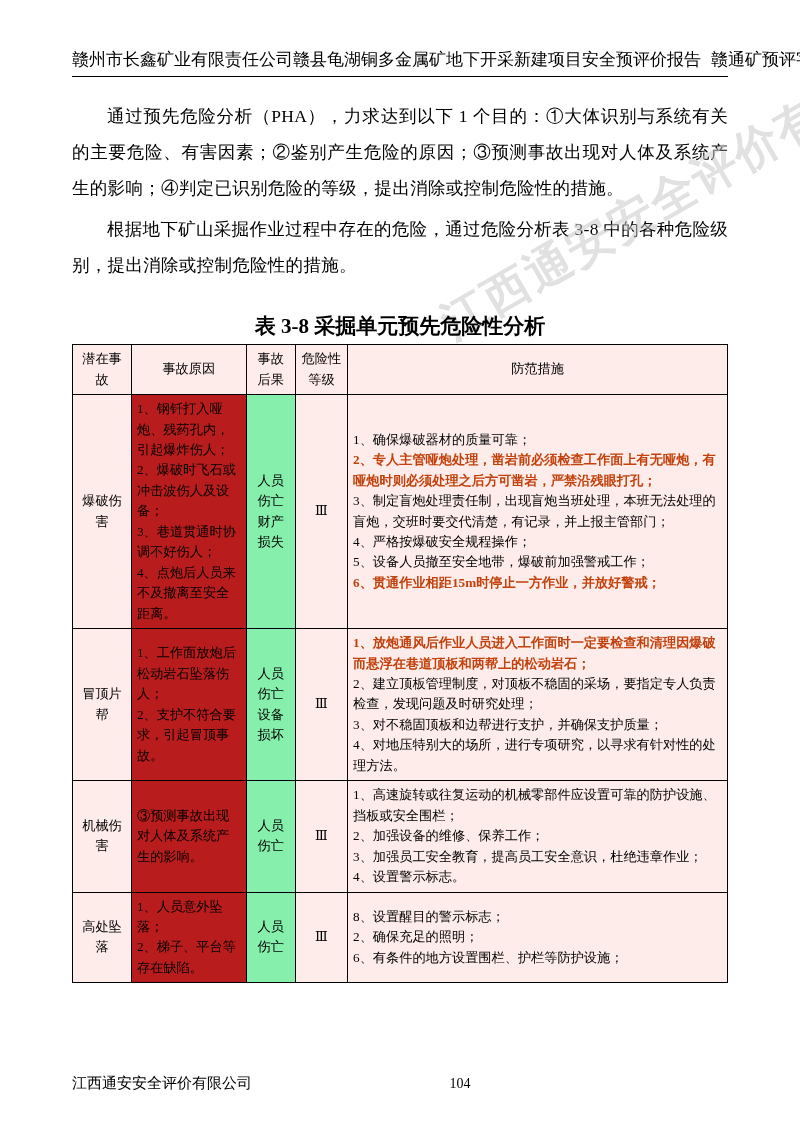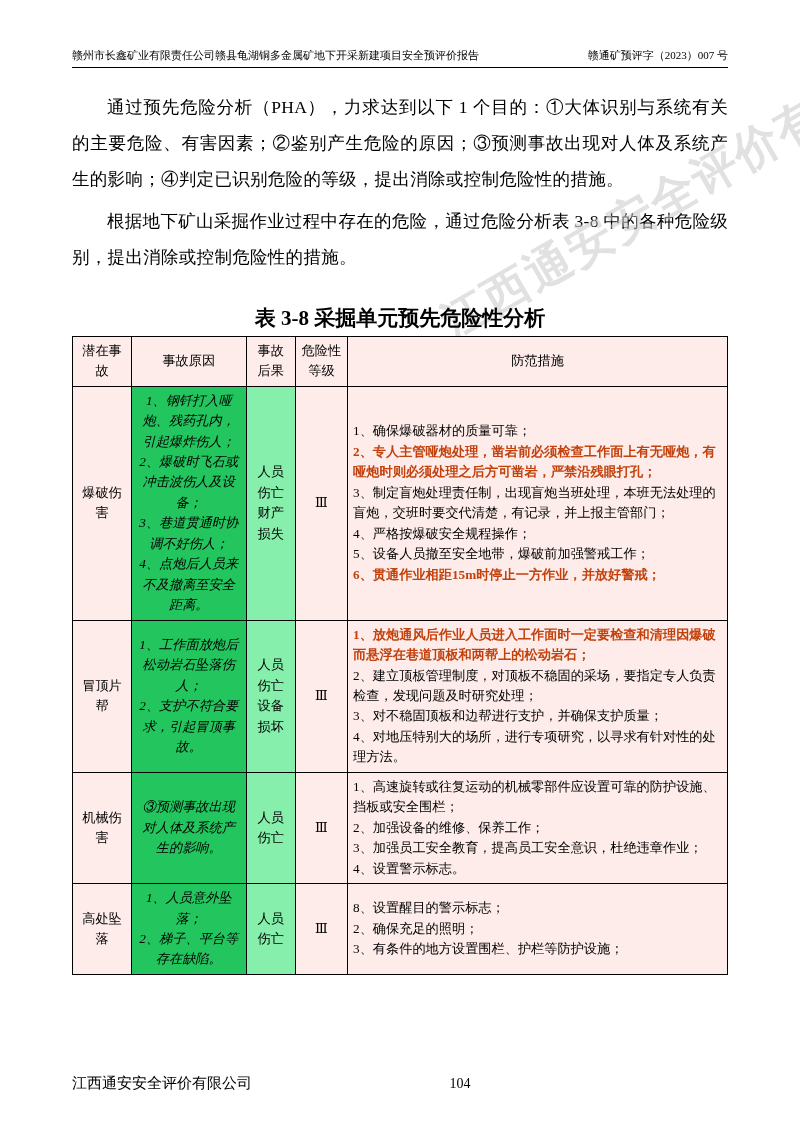--- a/index.html
+++ b/index.html
@@ -73,21 +73,21 @@
     width: 0; height: 0;
     border-left: 90px solid transparent;
     border-right: 90px solid transparent;
     border-bottom: 160px solid rgba(226, 140, 80, 0.22);
   }
   
   .header {
     display: flex;
     justify-content: space-between;
     align-items: flex-end;
-    font-size: 11px;
+    font-size: 17px;
     line-height: 1.4;
     padding-bottom: 4px;
     border-bottom: 1.1px solid #000;
     margin-bottom: 22px;
   }
   .header-left { white-space: nowrap; }
   .header-right { white-space: nowrap; padding-left: 10px; }
 
   
   p.body-par {
@@ -131,23 +131,22 @@
     font-weight: normal;
     color: #000;
   }
   thead th.col-risk { color: #d23f2e; }
   td.c-sub {
     text-align: center;
     background: #fdece9;
     font-size: 13.4px;
   }
   td.c-cause {
-    background: #22c55e;
-    text-align: center;
-    font-style: italic;
+    background: #b91c1c;
+    text-align: left;
   }
   td.c-conseq {
     background: #86efac;
     text-align: center;
     font-size: 13.2px;
     line-height: 1.5;
   }
   td.c-level {
     background: #fdece9;
     text-align: center;
@@ -295,21 +294,21 @@
           <span class="ln">2、梯子、平台等存在缺陷。</span>
         </td>
         <td class="c-conseq">
           <span class="ln">人员</span>
           <span class="ln">伤亡</span>
         </td>
         <td class="c-level">Ⅲ</td>
         <td class="c-measures">
           <span class="ln">8、设置醒目的警示标志；</span>
           <span class="ln">2、确保充足的照明；</span>
-          <span class="ln">3、有条件的地方设置围栏、护栏等防护设施；</span>
+          <span class="ln">6、有条件的地方设置围栏、护栏等防护设施；</span>
         </td>
       </tr>
     </tbody>
   </table>
 
   <div class="footer">
     <div class="footer-left">江西通安安全评价有限公司</div>
     <div class="footer-center">104</div>
   </div>
 

